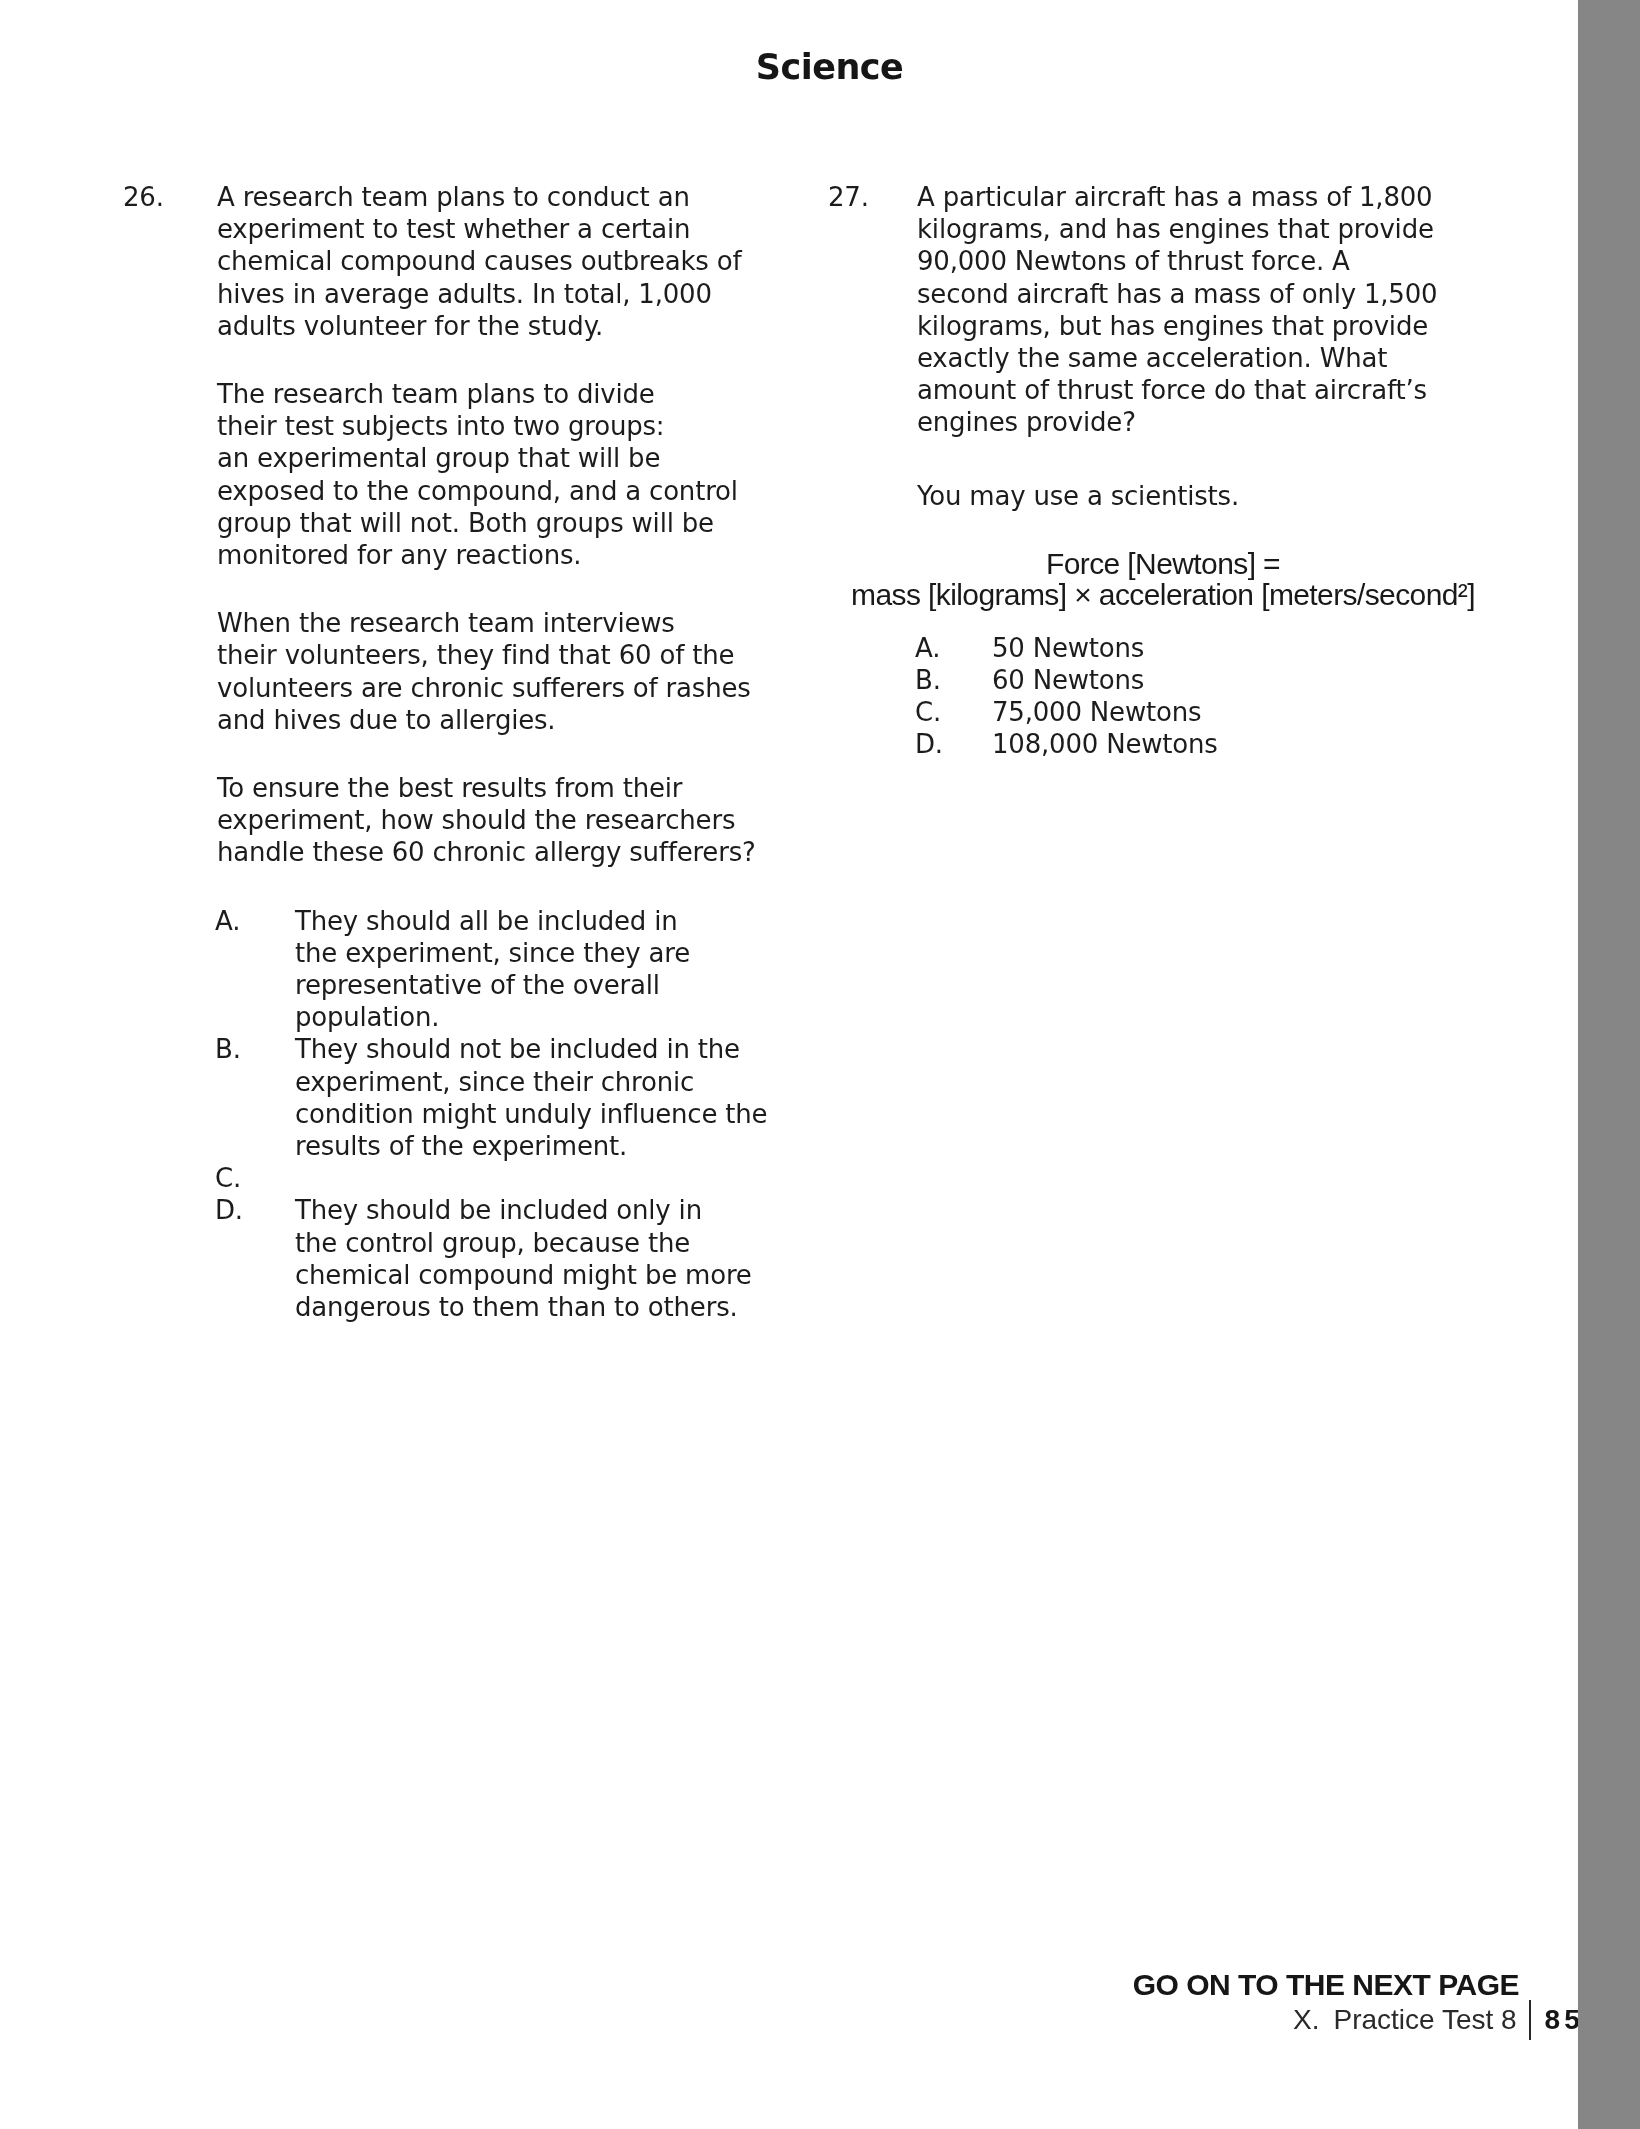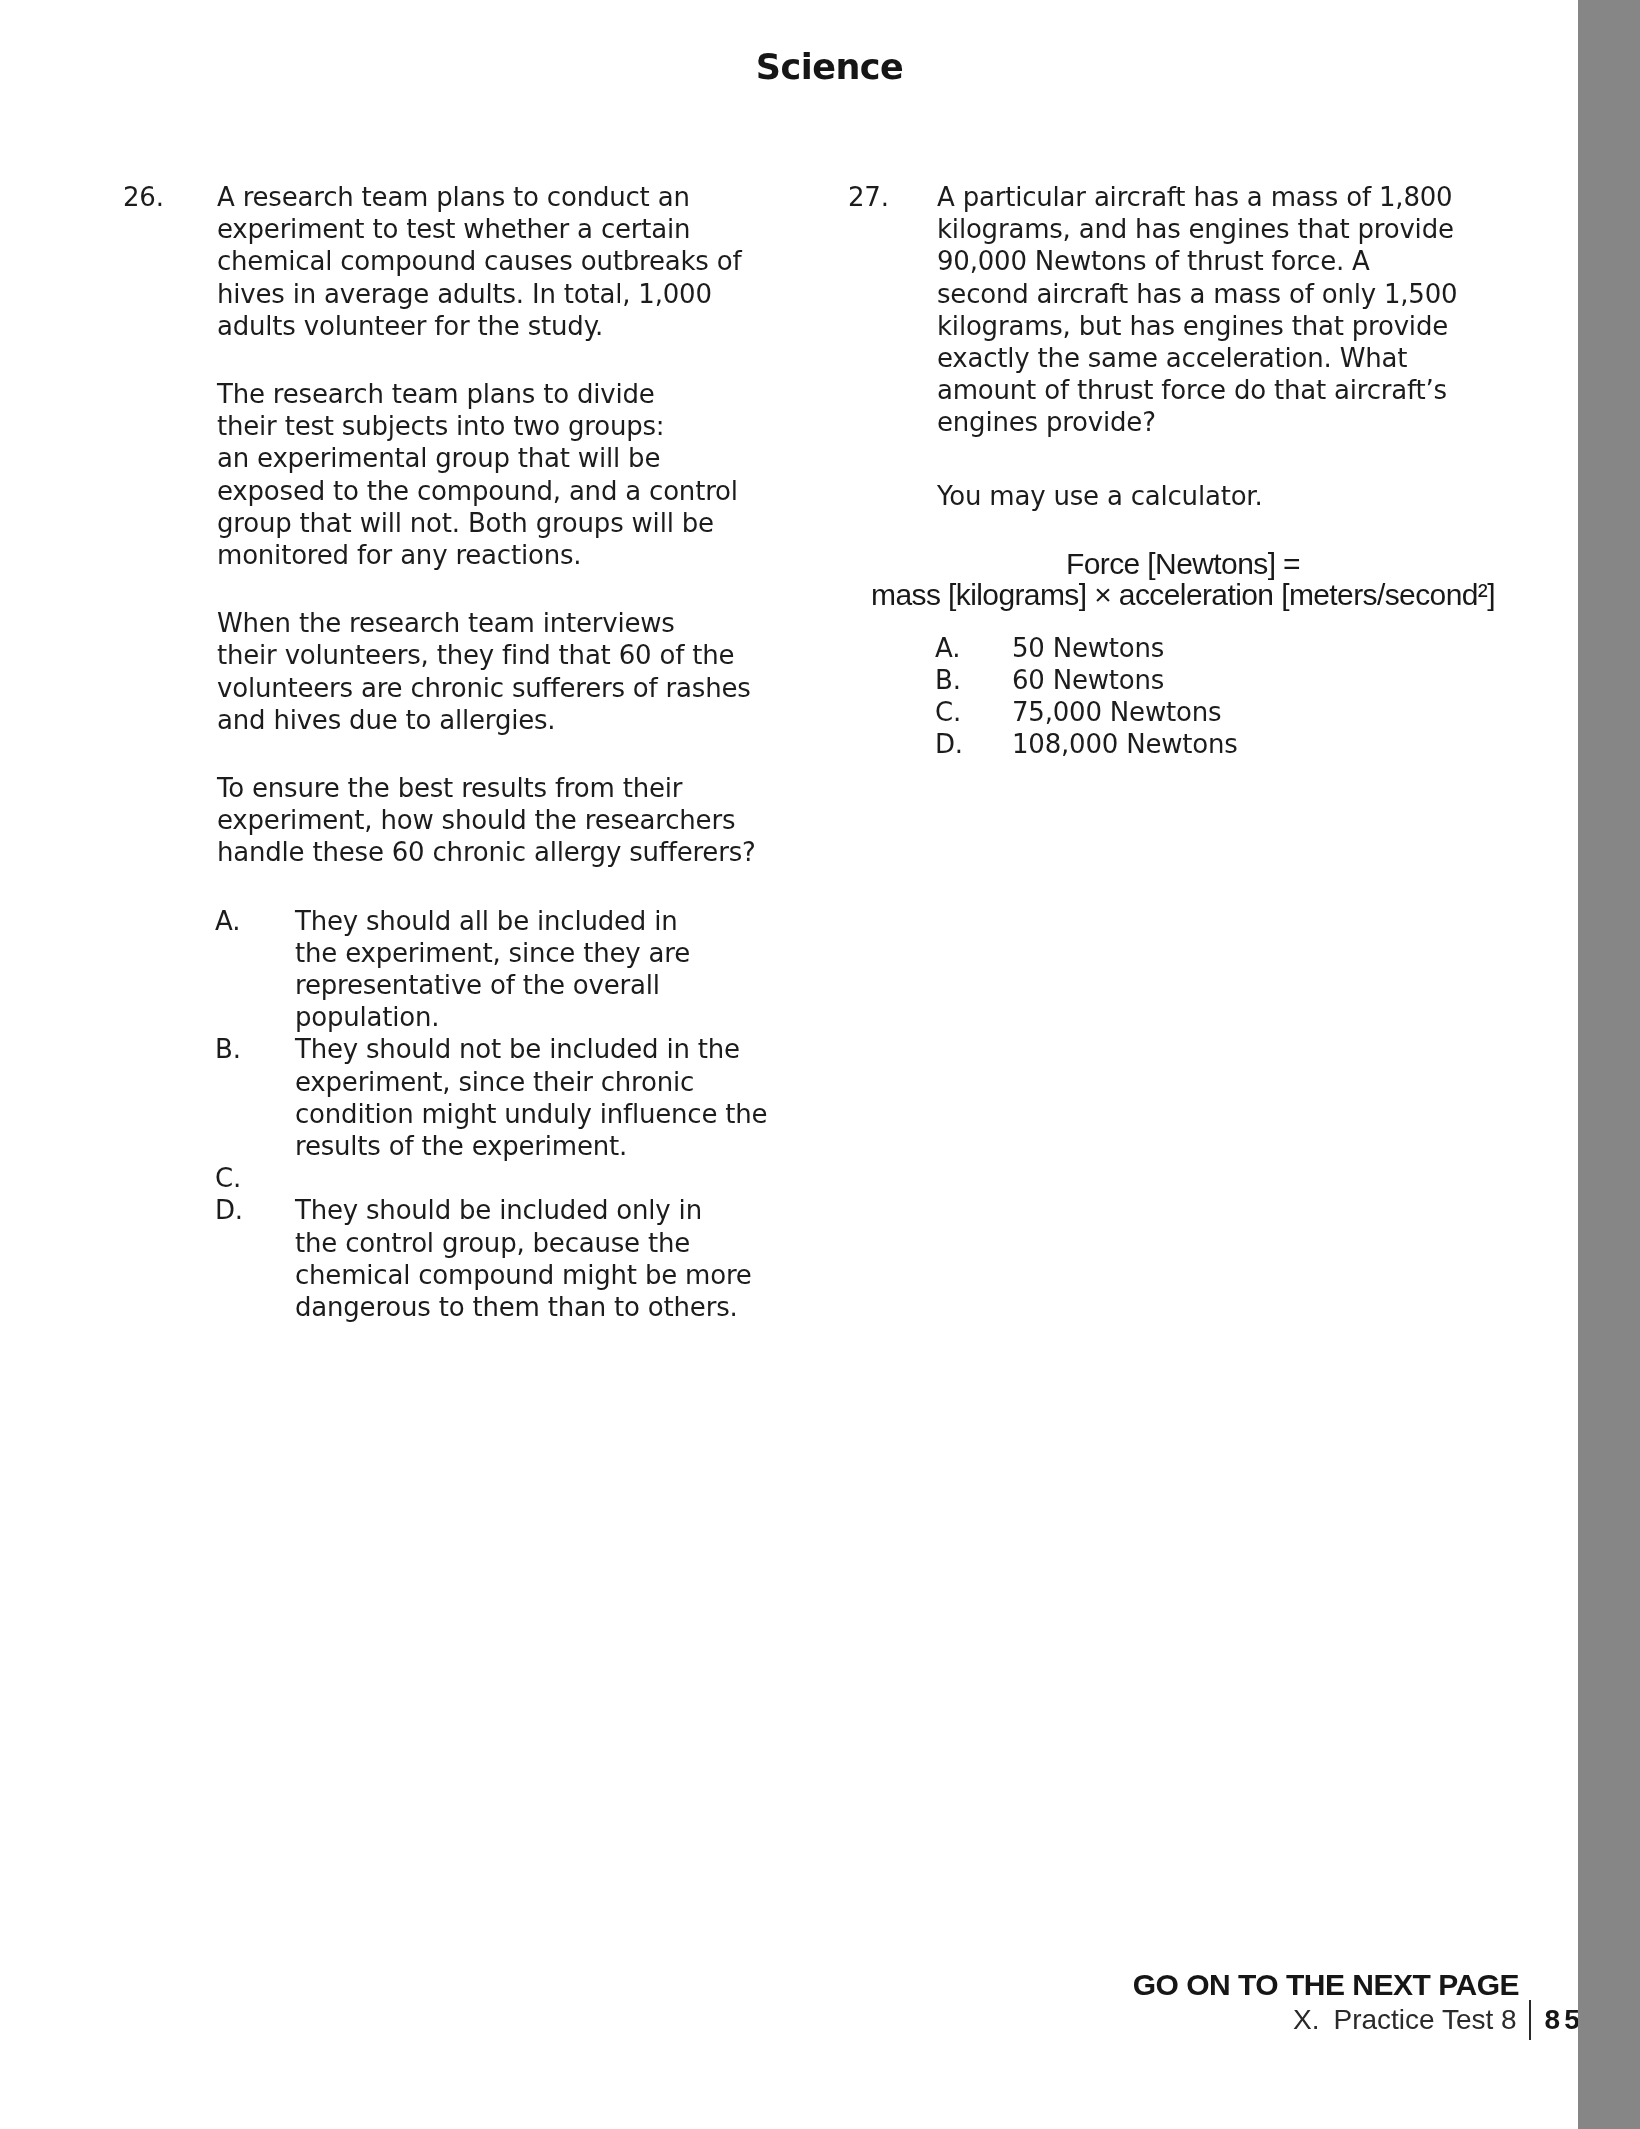--- a/index.html
+++ b/index.html
@@ -14,21 +14,21 @@
     font-family:"DejaVu Sans", sans-serif;
     font-weight:bold; font-size:35px; letter-spacing:-0.5px; color:#161616;
   }
 
   .question {
     position:absolute; display:flex; flex-direction:row; align-items:flex-start;
     font-size:26px; line-height:32.2px; letter-spacing:-0.2px;
     font-family:"DejaVu Sans", sans-serif;
   }
   #q26 { top:181px; left:123px; width:680px; }
-  #q27 { top:181px; left:848px; width:690px;justify-content:center; }
+  #q27 { top:181px; left:828px; width:690px;justify-content:center; }
   #q26 .qnum { width:94px; flex:0 0 94px; }
   #q27 .qnum { width:89px; flex:0 0 89px; }
   .qbody { flex:1 1 auto; }
   .ml { white-space:pre-line; }
   #q26 .para { margin:0 0 36px 0; }
   #q26 .para:last-of-type { margin-bottom:36px; }
 
   .options { margin-left:-2px; }
   .opt-row { display:flex; flex-direction:row; align-items:flex-start; }
   #q26 .opt-letter { width:80px; flex:0 0 80px; }
@@ -128,21 +128,21 @@
     <div class="qnum">27.</div>
     <div class="qbody">
       <div class="p-stem ml">A particular aircraft has a mass of 1,800
 kilograms, and has engines that provide
 90,000 Newtons of thrust force. A
 second aircraft has a mass of only 1,500
 kilograms, but has engines that provide
 exactly the same acceleration. What
 amount of thrust force do that aircraft’s
 engines provide?</div>
-      <div class="p-note">You may use a calculator.</div>
+      <div class="p-note">You may use a scientists.</div>
       <div class="formula ml">Force [Newtons] =
 mass [kilograms] × acceleration [meters/second²]</div>
       <div class="options">
         <div class="opt-row">
           <div class="opt-letter">A.</div>
           <div class="opt-text ml">50 Newtons</div>
         </div>
         <div class="opt-row">
           <div class="opt-letter">B.</div>
           <div class="opt-text ml">60 Newtons</div>

